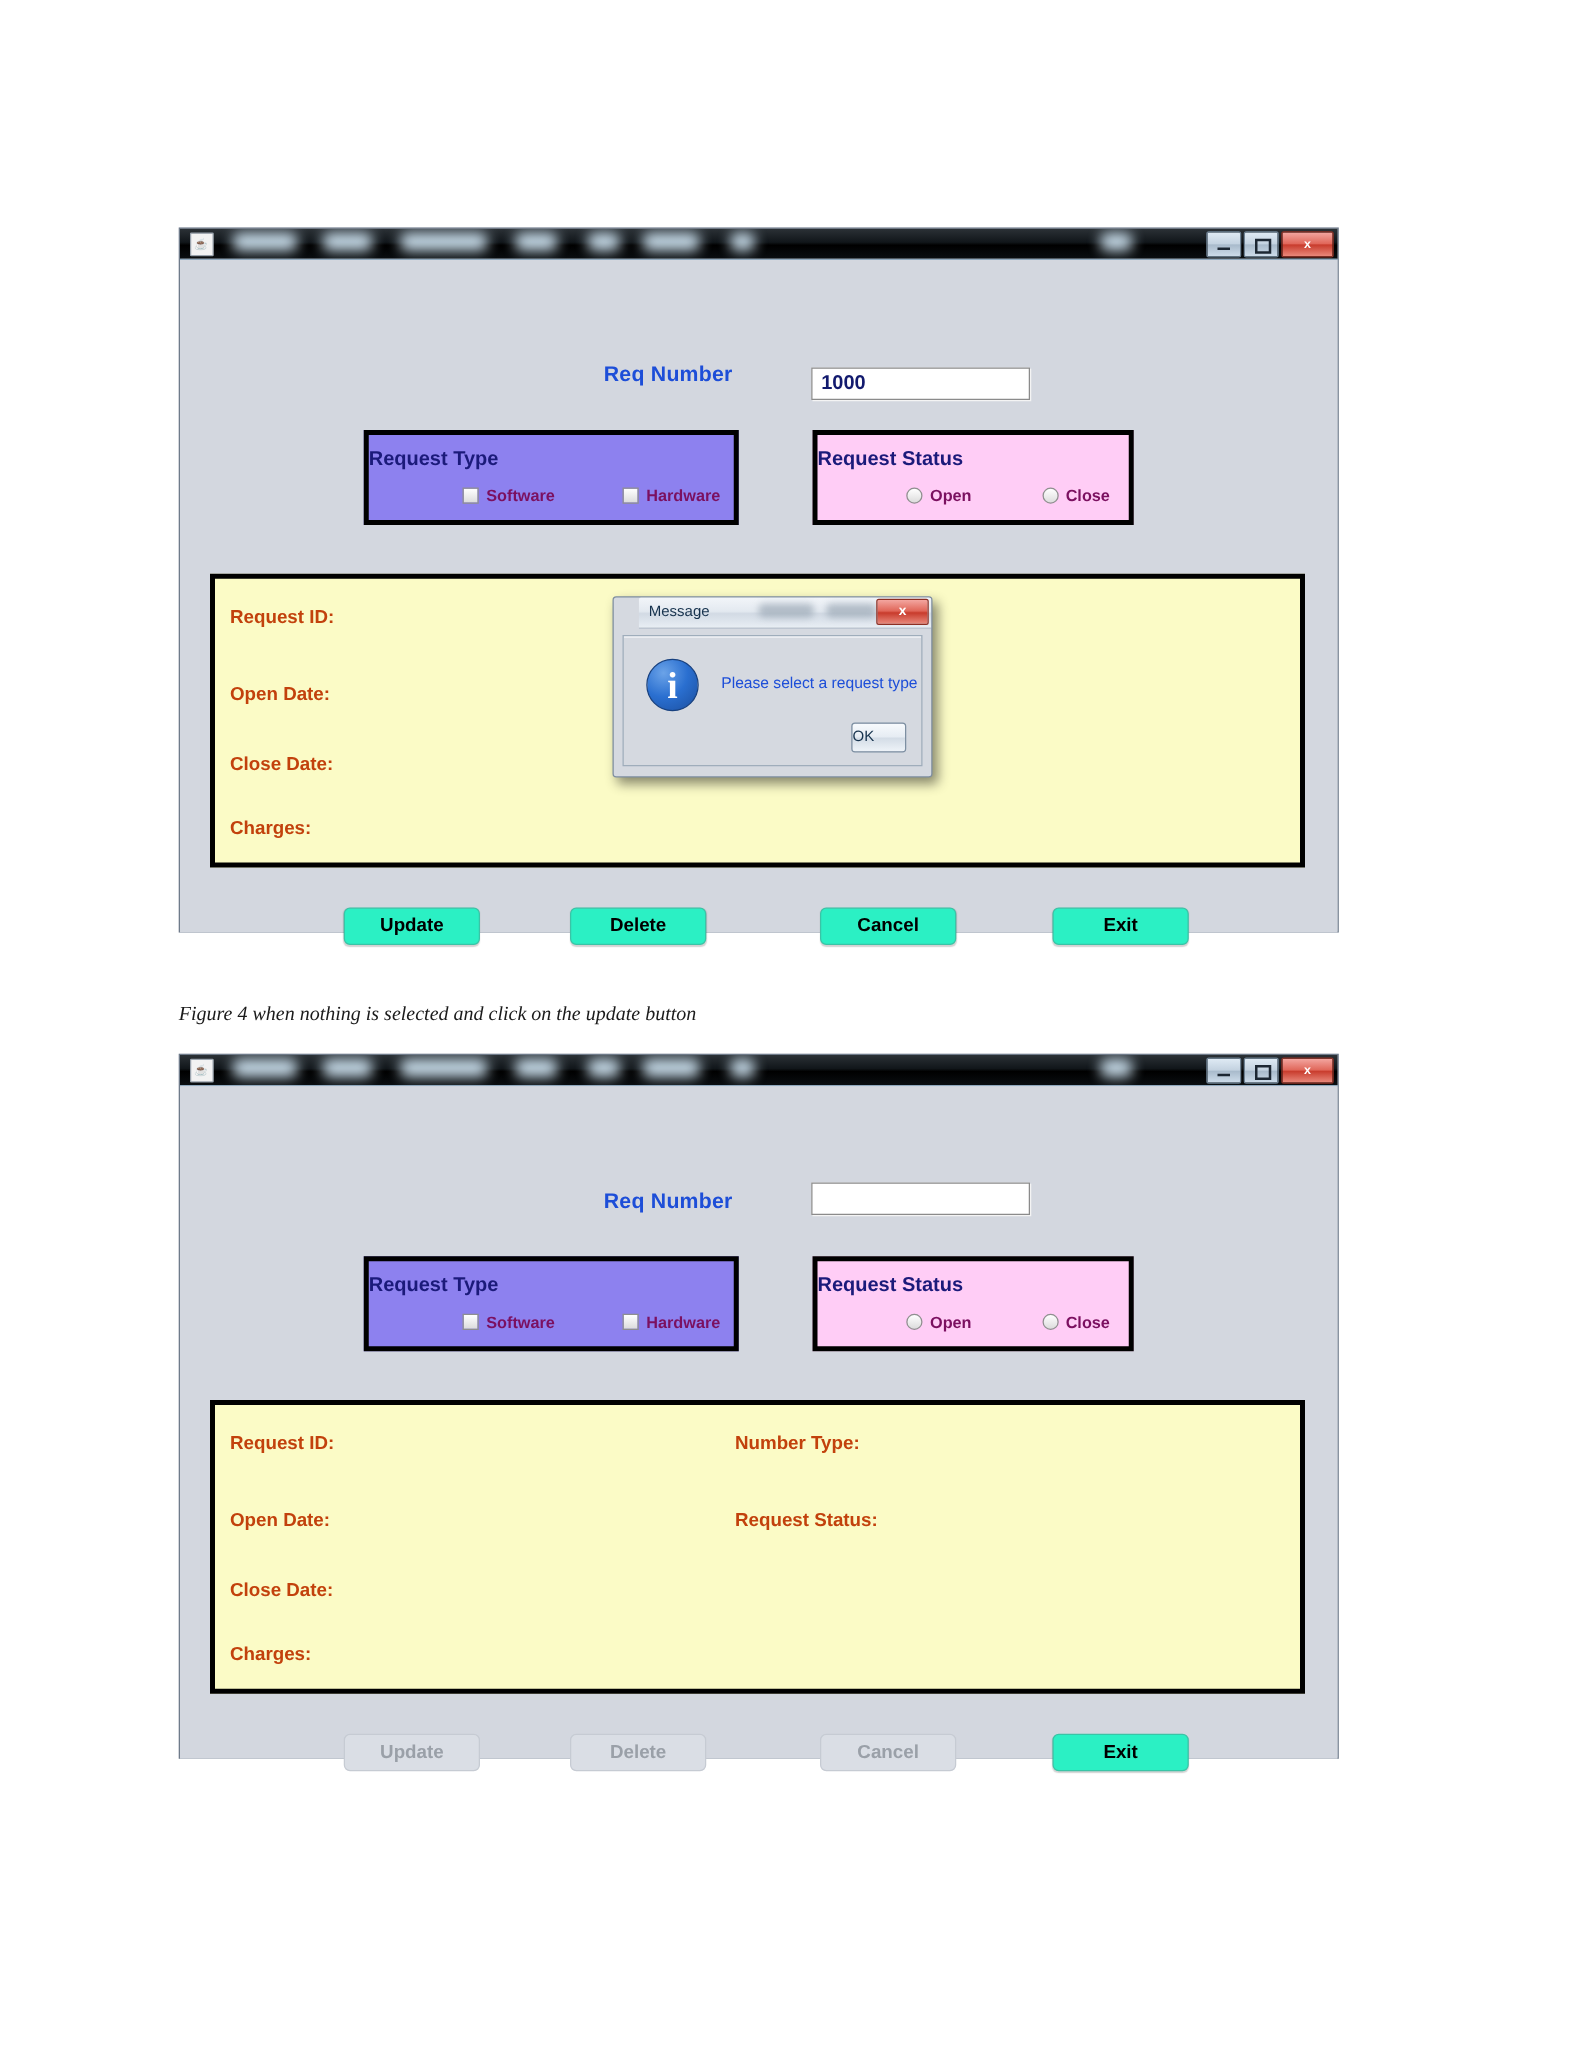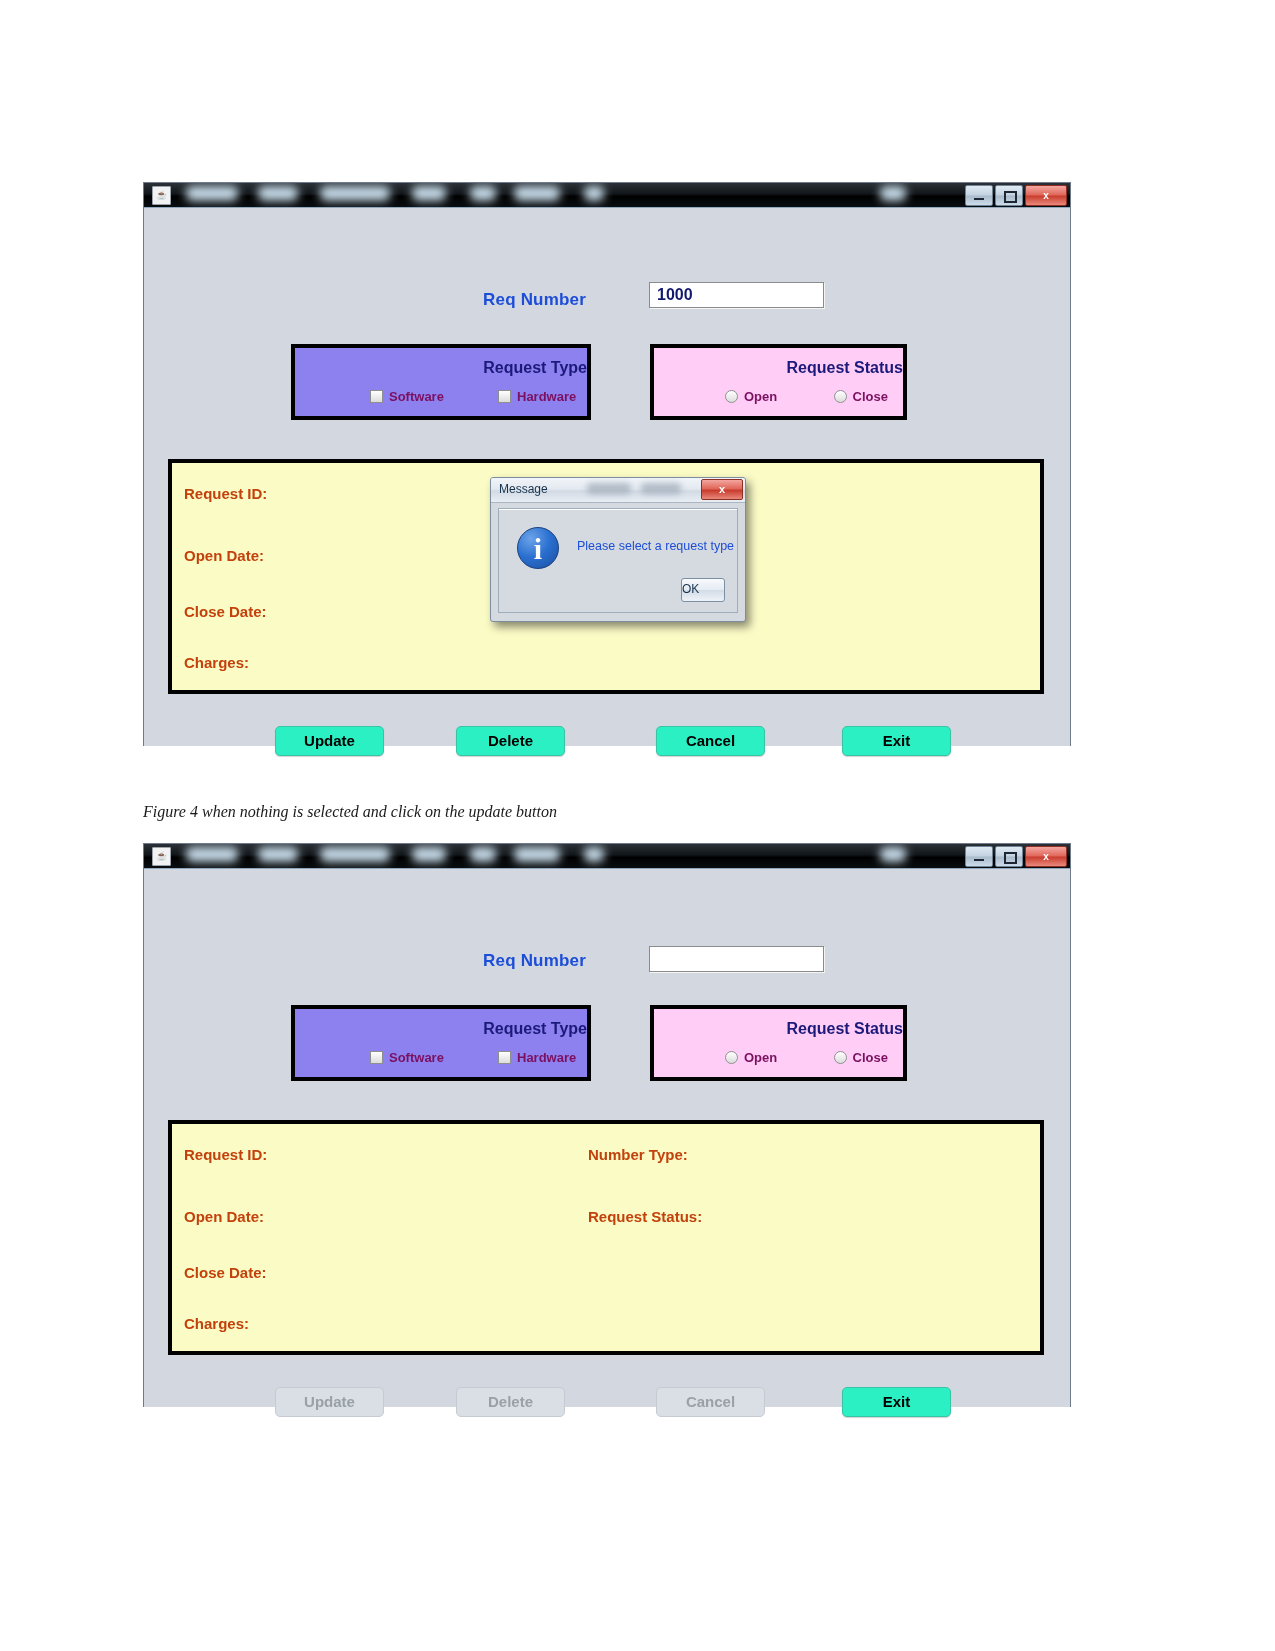--- a/index.html
+++ b/index.html
@@ -129,21 +129,21 @@
     color: #121a6e;
     padding: 3px 7px;
     box-sizing: border-box;
   }
 
   
   .gpanel {
     position: absolute;
     border: 4px solid #000000;
     box-sizing: border-box;
-    text-align: right;
+    text-align: left;
   }
   .gpanel.type { background: #8d81ef; }
   .gpanel.status { background: #ffcdf6; }
   .gpanel .gtitle {
     font-weight: bold;
     font-size: 16px;
     color: #1b1a7a;
     margin-top: 11px;
   }
   .optrow {
@@ -349,21 +349,21 @@
       <div class="wbtn">
         <div class="glyph-max"></div>
       </div>
       <div class="wbtn close">x</div>
     </div>
   </div>
 
   <div class="content">
 
     <div class="reqnum-label" style="left:339px; top:82px;">Req Number</div>
-    <input class="reqnum-field" style="left: 505px; top: 74px; width: 175px; height: 26px;" value="1000">
+    <input class="reqnum-field" style="left: 505px; top: 86px; width: 175px; height: 26px;" value="1000">
 
     <div class="gpanel type" style="left:147px; top:136px; width:300px; height:76px;">
       <div class="gtitle">Request Type</div>
       <div class="optrow">
         <div class="opt" style="width:130px; justify-content:flex-start; padding-left:36px;">
           <span class="cbox"></span>
           <span>Software</span>
         </div>
         <div class="opt" style="width:130px; justify-content:flex-start;">
           <span class="cbox"></span>
@@ -391,21 +391,21 @@
       <div class="dlabel" style="left:12px; top:84px;">Open Date:</div>
       <div class="dlabel" style="left:12px; top:140px;">Close Date:</div>
       <div class="dlabel" style="left:12px; top:191px;">Charges:</div>
     </div>
 
     <div class="abtn" style="left:131px; top:518px; width:107px;">Update</div>
     <div class="abtn" style="left:312px; top:518px; width:107px;">Delete</div>
     <div class="abtn" style="left:512px; top:518px; width:107px;">Cancel</div>
     <div class="abtn" style="left:698px; top:518px; width:107px;">Exit</div>
 
-    <div class="msgdlg" style="left:346px; top:269px; width:256px; height:145px;">
+    <div class="msgdlg" style="left:346px; top:269px; width:256px; height:145px;padding-left:20px;">
       <div class="dtitle">
         <div class="dtitle-text">Message</div>
         <div class="dtitle-smear">
           <span style="left:0px;  width:44px;"></span>
           <span style="left:54px; width:40px;"></span>
         </div>
         <div class="dclose">x</div>
       </div>
       <div class="dbody">
         <div class="info-icon">i</div>

